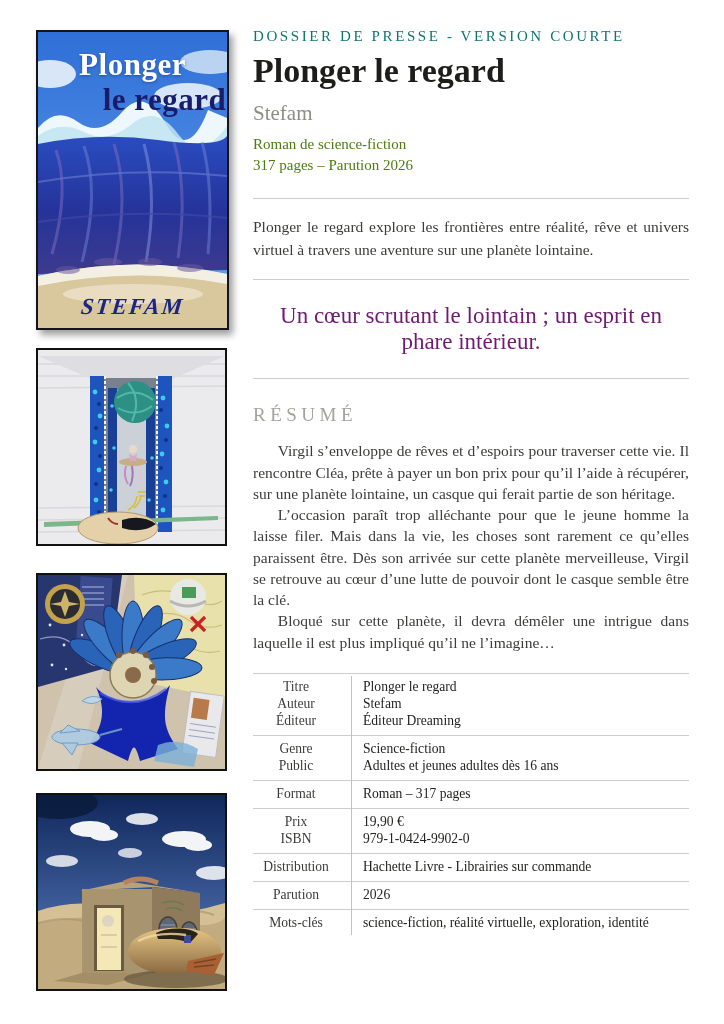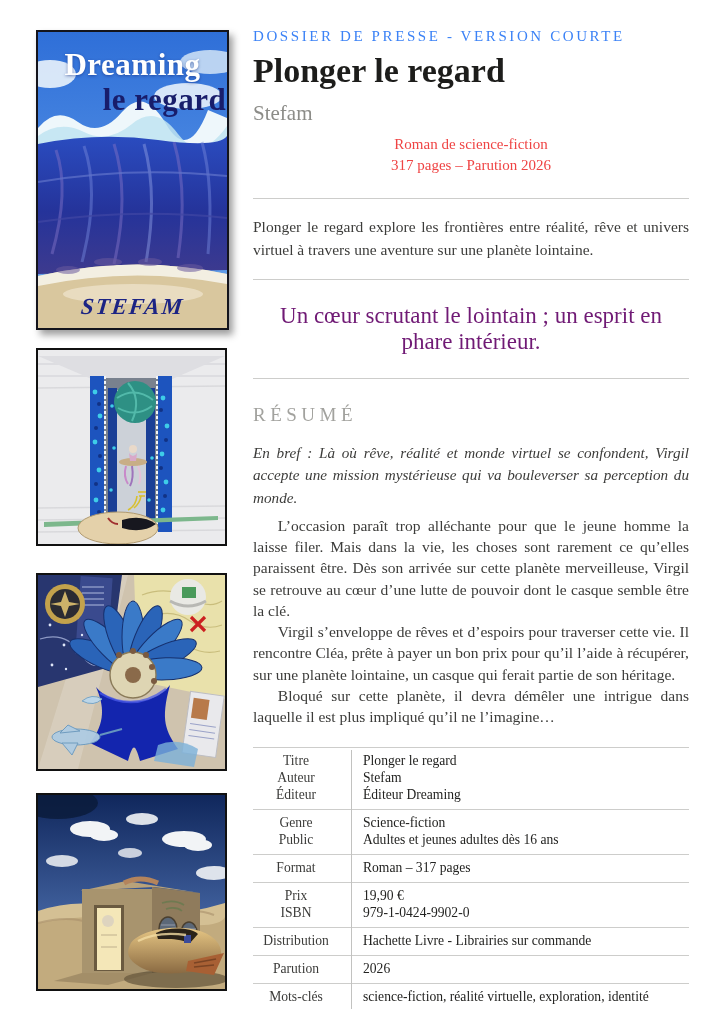--- a/index.html
+++ b/index.html
@@ -31,24 +31,24 @@
   .cover-title2 { top:52px; color:#181d6b;margin-left:32px; }
   .cover-logo {
     position:absolute; left:0; bottom:8px; width:100%; text-align:center;
     font-weight:bold; font-style:italic; font-size:23px; letter-spacing:2px;
     color:#1c2484; transform:skewX(-6deg);
   }
 
   
   .right-col { position:absolute; left:253px; top:28px; width:436px; }
 
-  .kicker { font-size:15px; letter-spacing:2.6px; color:#3b82f6; }
+  .kicker { font-size:15px; letter-spacing:2.6px; color:#0f766e; }
   .book-title { font-size:34px; font-weight:bold; color:#1d1d1b; line-height:1.12; margin-top:7px; }
   .author { font-size:21px; color:#8c8c88; margin-top:11px; }
-  .meta { font-size:15px; color:#ef4444; line-height:1.38; margin-top:8px;text-align:center; }
+  .meta { font-size:15px; color:#4d7c0f; line-height:1.38; margin-top:8px; }
   .meta div { margin:0; }
 
   .rule { border:none; border-top:1px solid #cdcdcb; height:0; margin:0; }
   .rule-1 { margin-top:23px; }
 
   .intro { font-size:15.5px; line-height:1.45; margin:17px 0 18px 0; text-align:justify; color:#3c3c3a; }
 
   .quote { font-size:23px; text-align:center; margin:23px 4px; color:#701a75; }
 
   .section-heading {
@@ -112,21 +112,21 @@
     <path d="M0,244 Q95,222 189,242 L189,296 L0,296 Z" fill="#d9c79e"></path>
     <path d="M0,244 Q95,222 189,242 L189,252 Q95,234 0,254 Z" fill="#f4f1e6" opacity=".95"></path>
     <g fill="#6a5a9e" opacity=".55">
       <ellipse cx="30" cy="238" rx="12" ry="4"></ellipse>
         <ellipse cx="70" cy="230" rx="14" ry="4"></ellipse>
       <ellipse cx="112" cy="230" rx="12" ry="4"></ellipse>
         <ellipse cx="152" cy="236" rx="13" ry="4"></ellipse>
     </g>
     <ellipse cx="95" cy="262" rx="70" ry="10" fill="#efe6cf" opacity=".7"></ellipse>
   </svg>
-  <div class="cover-title1">Dreaming</div>
+  <div class="cover-title1">Plonger</div>
   <div class="cover-title2">le regard</div>
   <div class="cover-logo">STEFAM</div>
 </div>
 
 <div class="art illus illus2">
   <svg viewBox="0 0 187 194" preserveAspectRatio="none">
     <rect width="187" height="194" fill="#ebebed"></rect>
     <g stroke="#d9d9dc" stroke-width="1.5">
       <line x1="0" y1="14" x2="187" y2="14"></line>
         <line x1="0" y1="26" x2="187" y2="26"></line>
@@ -384,23 +384,22 @@
   <p class="intro">Plonger le regard explore les frontières entre réalité, rêve et univers virtuel à travers une aventure sur une planète lointaine.</p>
 
   <hr class="rule">
 
   <p class="quote">Un cœur scrutant le lointain ; un esprit en phare intérieur.</p>
 
   <hr class="rule">
 
   <h2 class="section-heading">RÉSUMÉ</h2>
 
-  <p class="lead">En bref : Là où rêve, réalité et monde virtuel se confondent, Virgil accepte une mission mystérieuse qui va bouleverser sa perception du monde.</p>
+  <p class="para">Virgil s’enveloppe de rêves et d’espoirs pour traverser cette vie. Il rencontre Cléa, prête à payer un bon prix pour qu’il l’aide à récupérer, sur une planète lointaine, un casque qui ferait partie de son héritage.</p>
   <p class="para">L’occasion paraît trop alléchante pour que le jeune homme la laisse filer. Mais dans la vie, les choses sont rarement ce qu’elles paraissent être. Dès son arrivée sur cette planète merveilleuse, Virgil se retrouve au cœur d’une lutte de pouvoir dont le casque semble être la clé.</p>
-  <p class="para">Virgil s’enveloppe de rêves et d’espoirs pour traverser cette vie. Il rencontre Cléa, prête à payer un bon prix pour qu’il l’aide à récupérer, sur une planète lointaine, un casque qui ferait partie de son héritage.</p>
   <p class="para">Bloqué sur cette planète, il devra démêler une intrigue dans laquelle il est plus impliqué qu’il ne l’imagine…</p>
 
   <hr class="rule rule-4">
 
 
   <div class="book-table">
     <div class="vline"></div>
 
     <div class="trow">
       <div class="tlabel">

